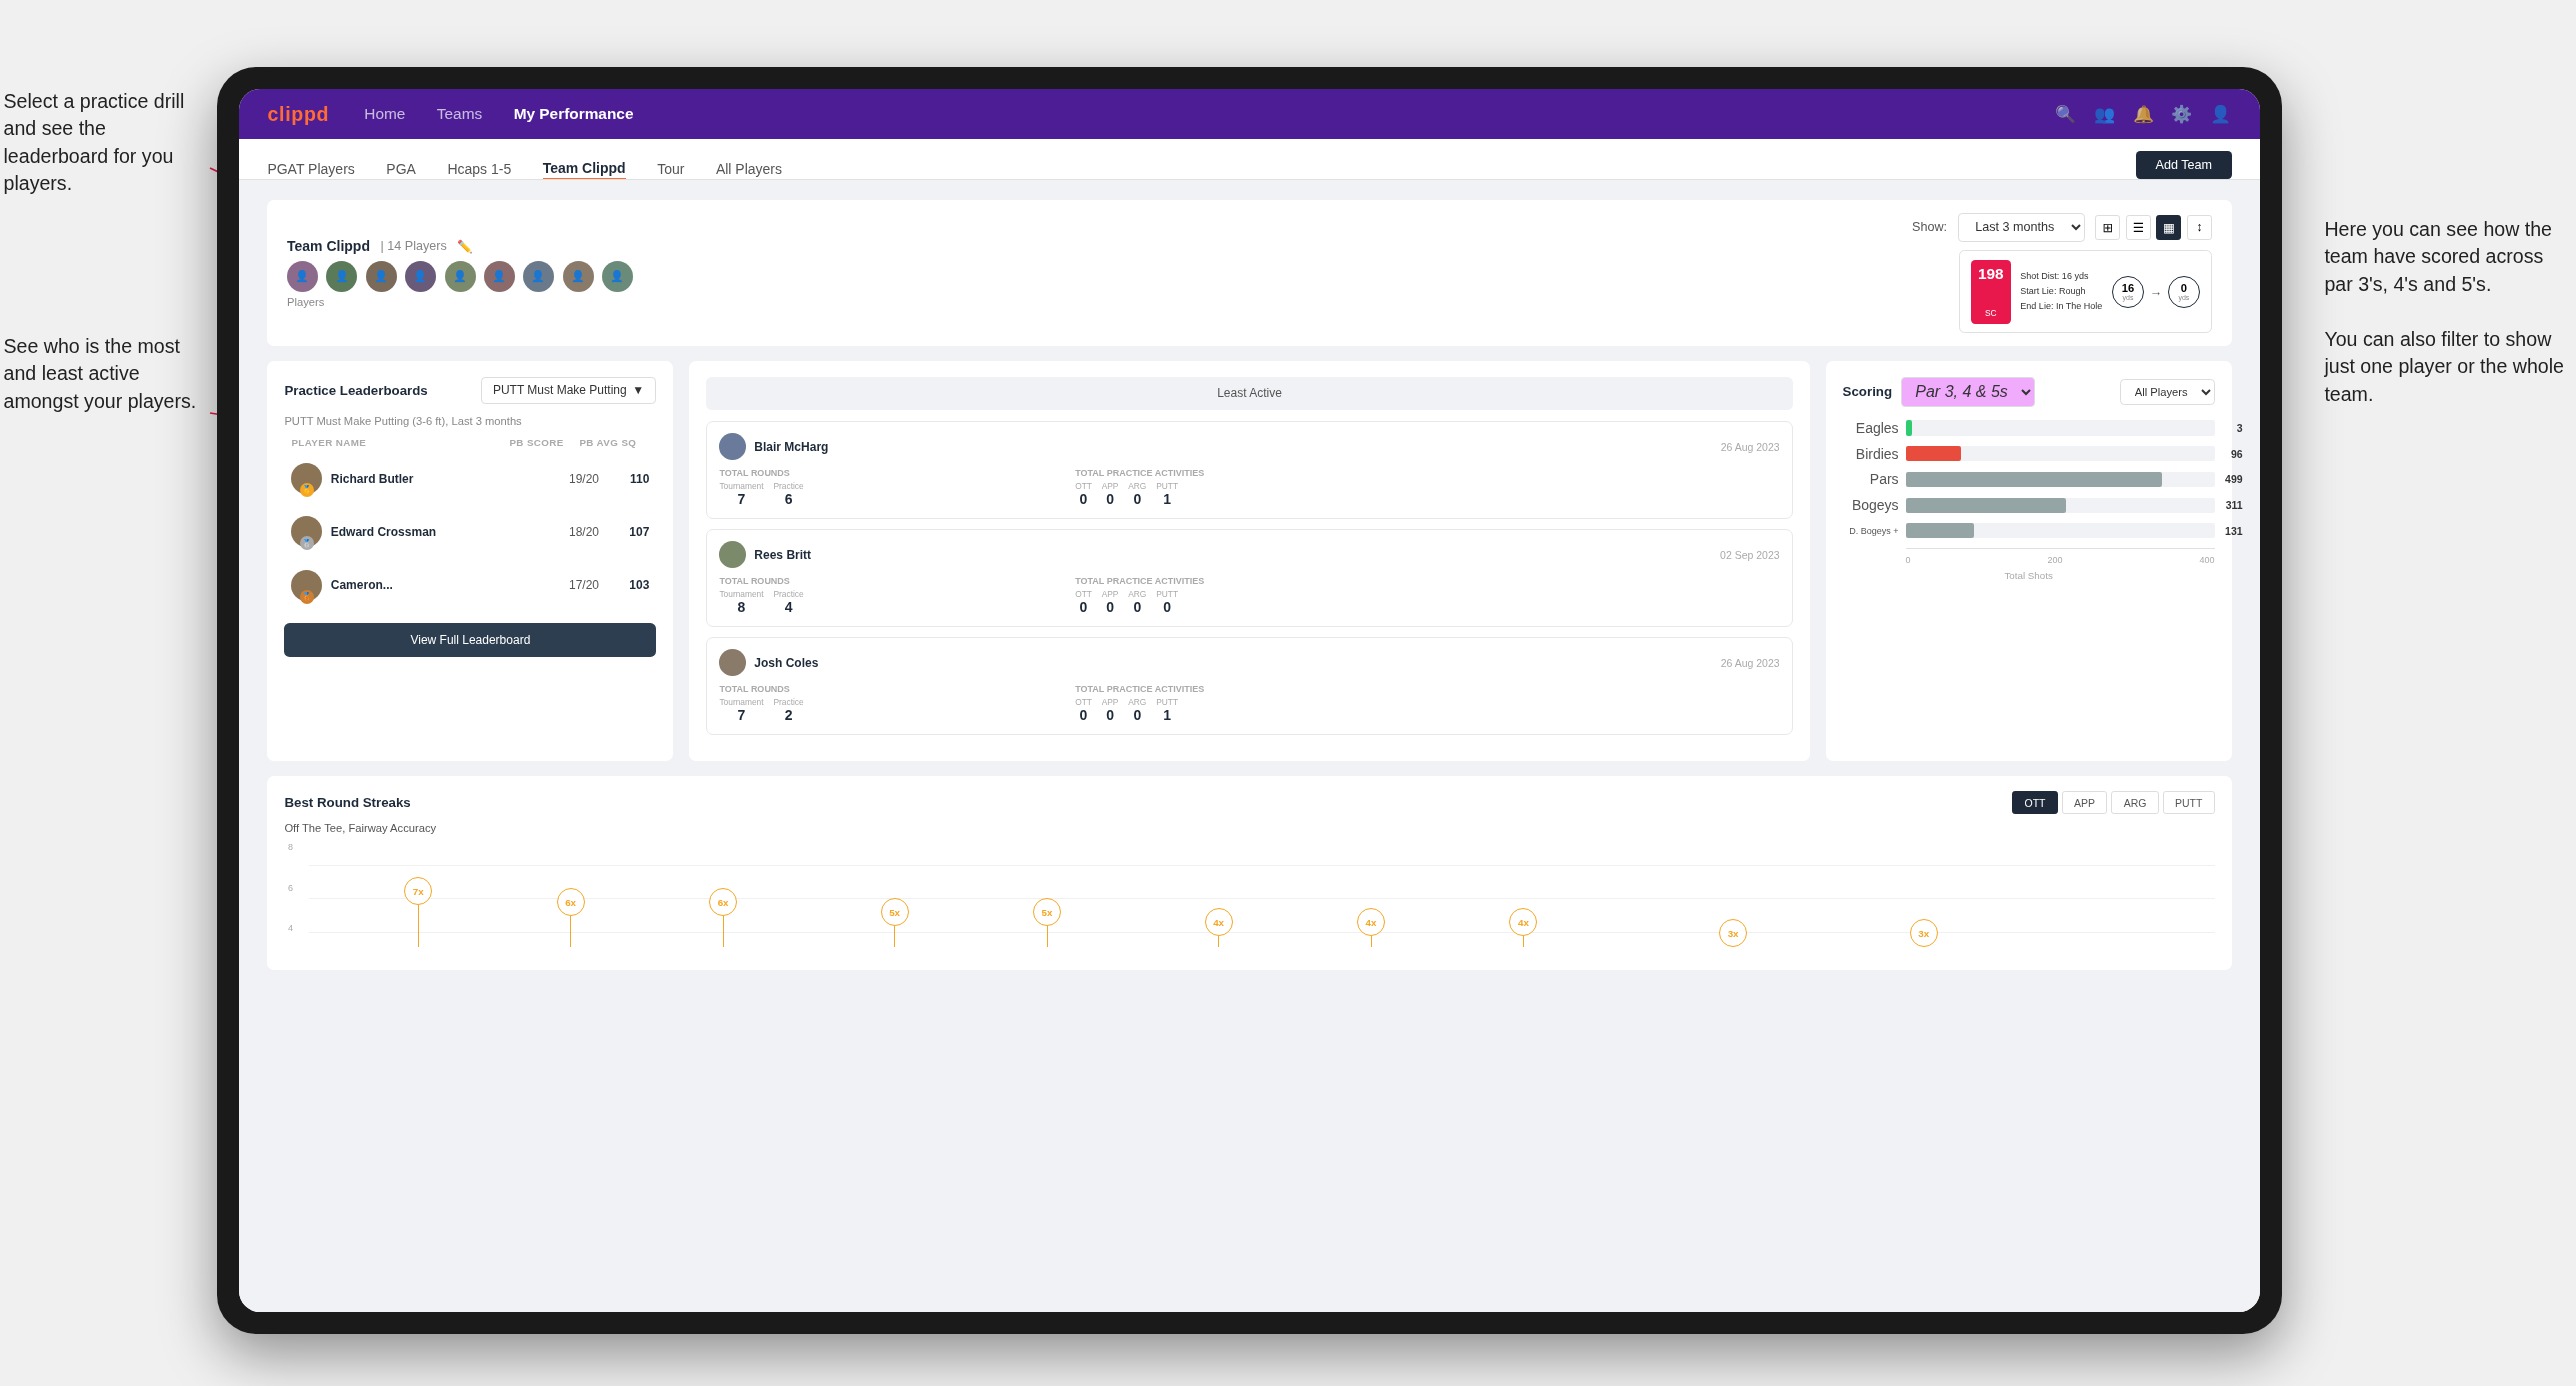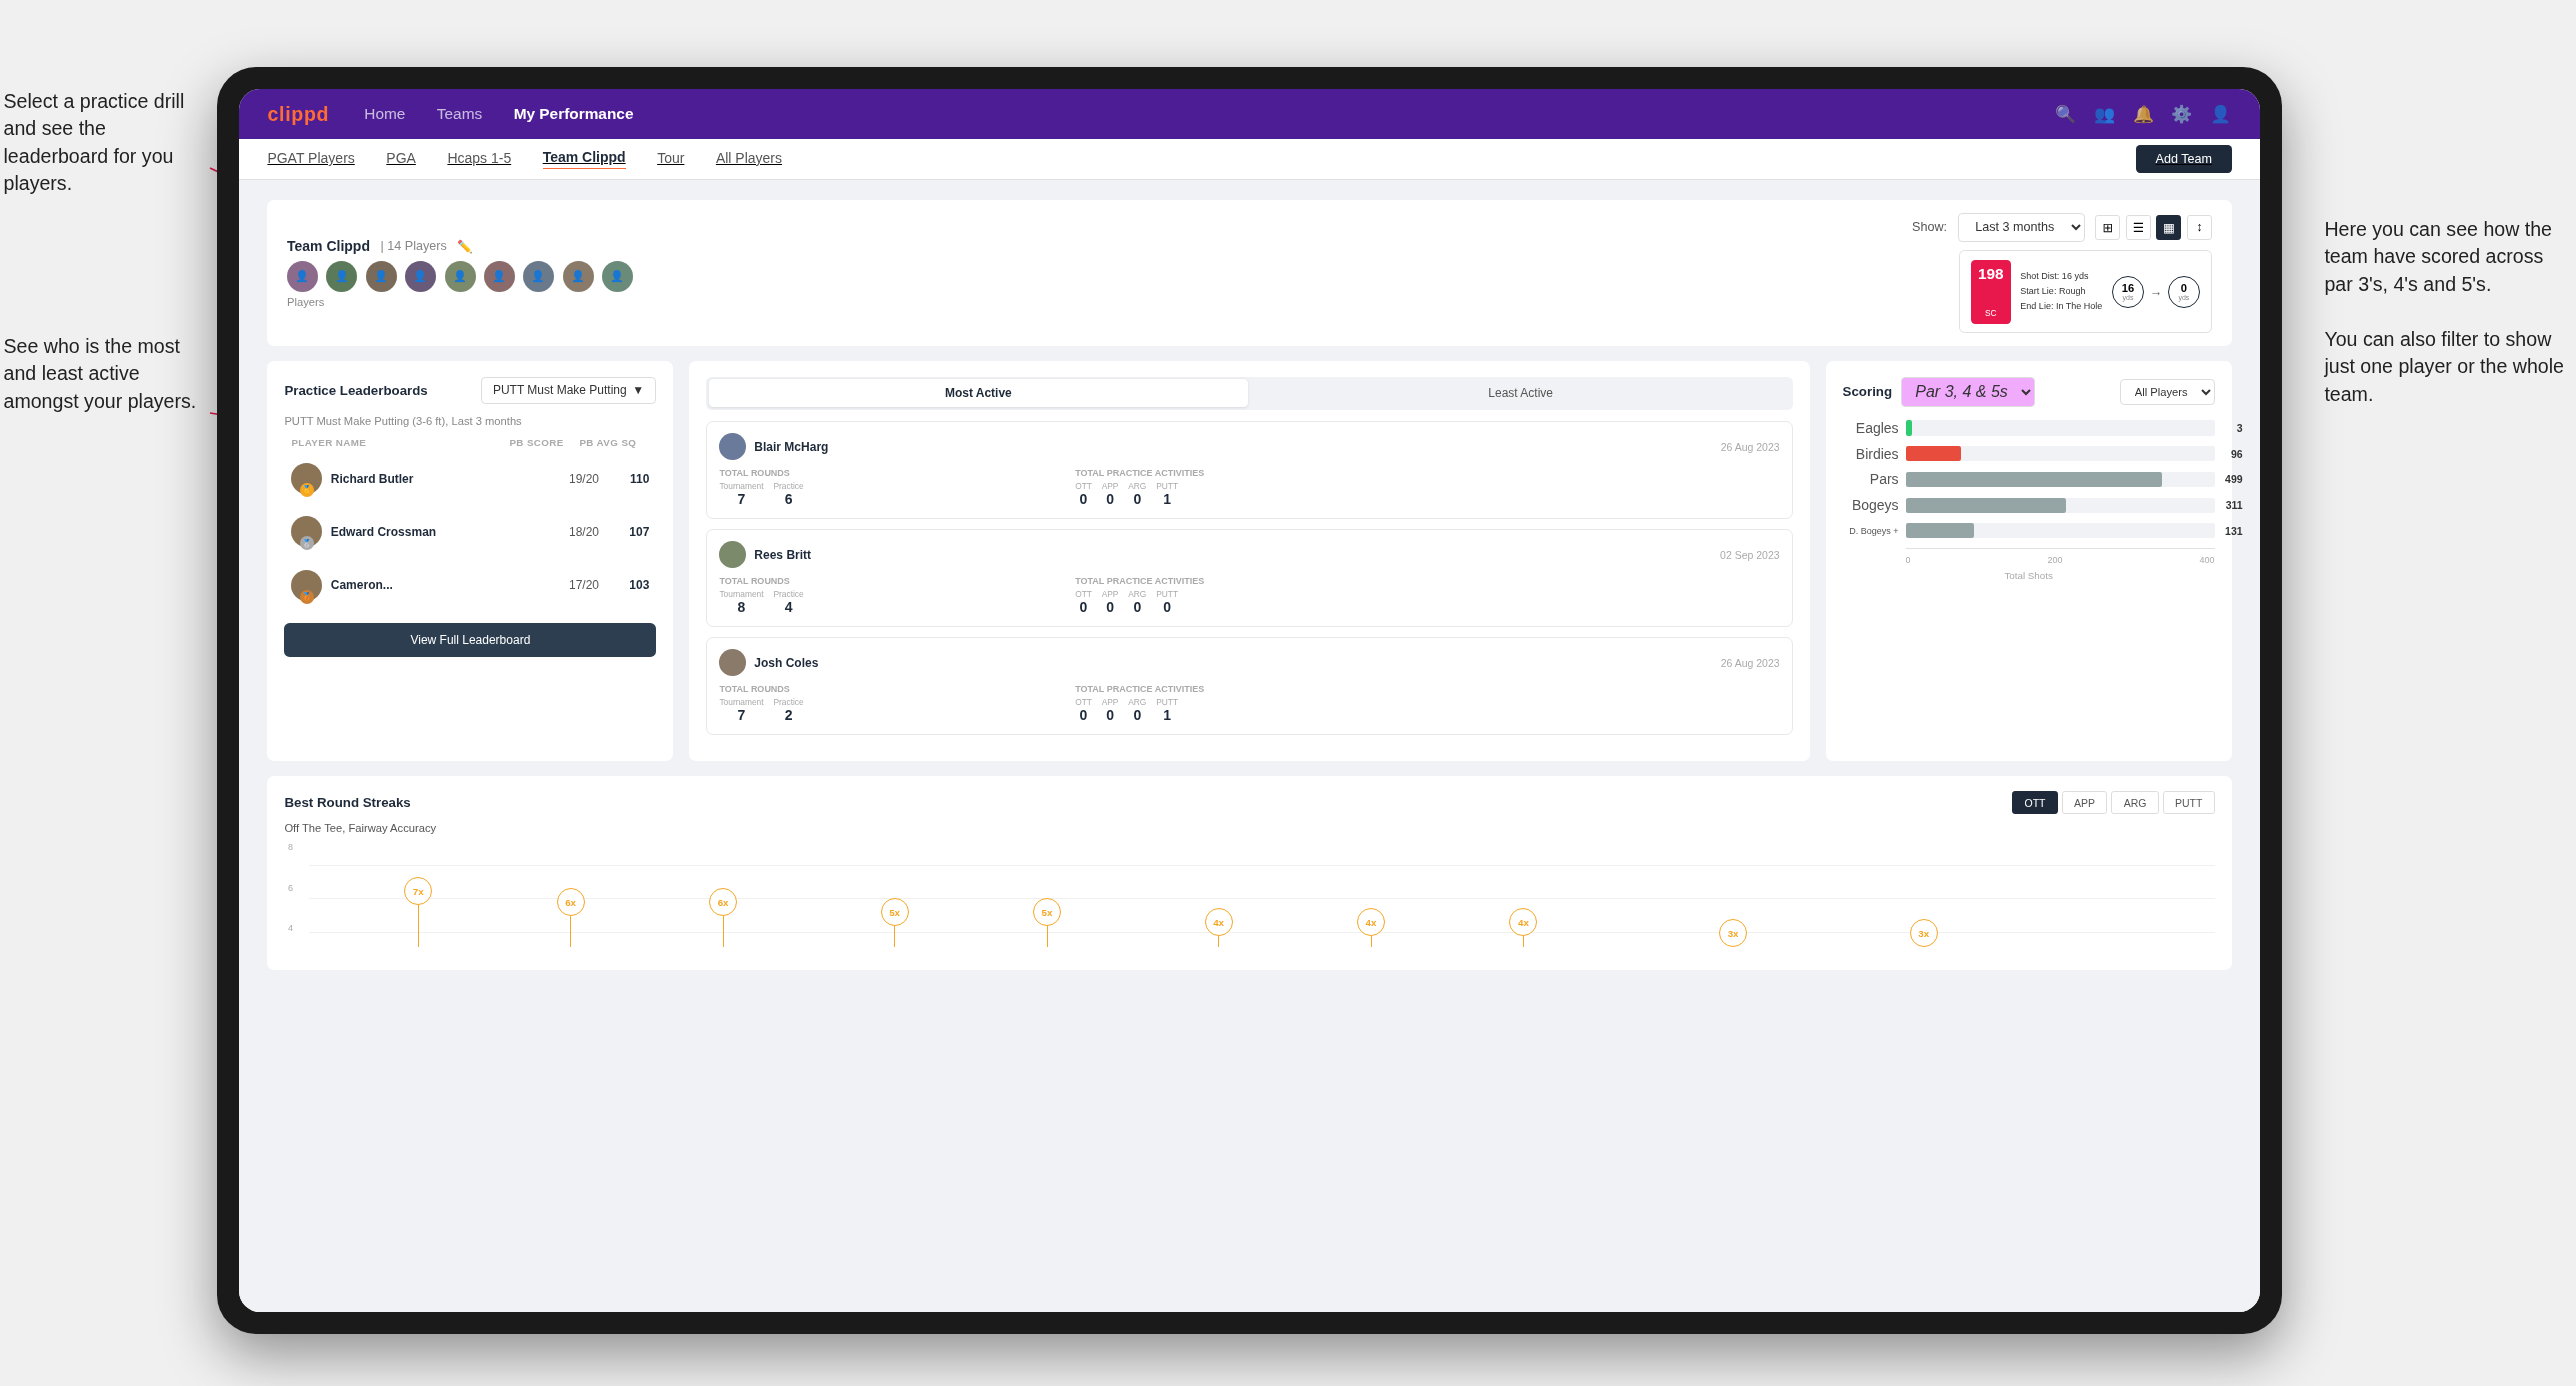--- a/index.html
+++ b/index.html
@@ -81,25 +81,24 @@
       color: rgba(255,255,255,0.7);
       font-size: 17px;
       cursor: pointer;
     }
 
     
     .sub-nav {
       background: #fff;
       height: 41px;
       display: flex;
-      align-items: center;
+      align-items: flex-end;
       padding: 0 28px;
       gap: 31.5px;
       border-bottom: 0.7px solid #e0e0e0;
-      text-decoration: underline;
     }
     .sub-nav-item {
       color: #555;
       font-size: 14px;
       cursor: pointer;
       padding-bottom: 2.8px;
     }
     .sub-nav-item.active {
       color: #1e2a3a;
       font-weight: 600;
@@ -749,21 +748,20 @@
             <span class="lb-name">Cameron...</span>
             <span class="lb-score">17/20</span>
             <span class="lb-avg">103</span>
           </div>
           
           <button class="view-full-btn">View Full Leaderboard</button>
         </div>
 
         <div class="card">
           <div class="activity-tabs">
-            <div class="activity-tab active">Most Active</div>
             <div class="activity-tab">Least Active</div>
           </div>
 
           <div class="player-activity-row">
             <div class="pa-header">
               <div class="pa-avatar" style="background:#6a7a9a;"></div>
               <span class="pa-name">Blair McHarg</span>
               <span class="pa-date">26 Aug 2023</span>
             </div>
             <div class="pa-stats">

